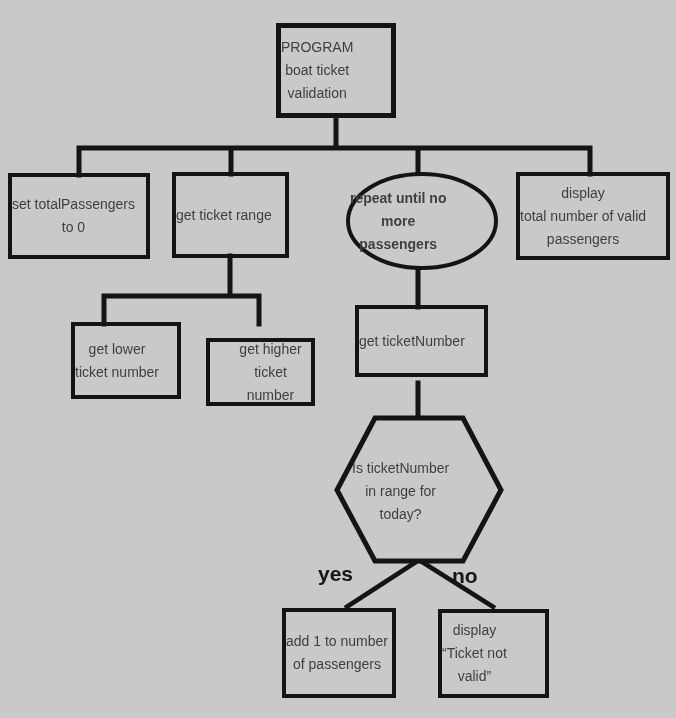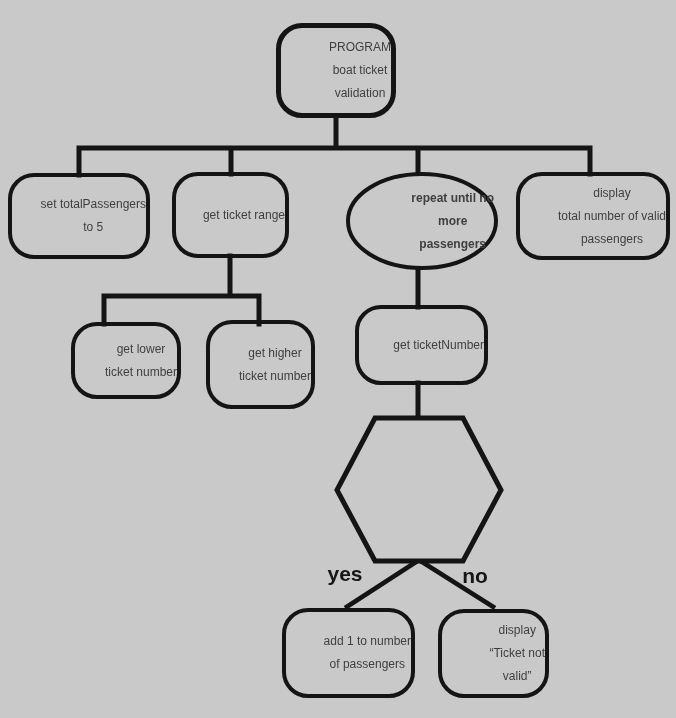--- a/index.html
+++ b/index.html
@@ -12,35 +12,34 @@
     position:relative;
     width:676px;height:718px;
     background:var(--bg);
     font-family:"Liberation Sans","DejaVu Sans",sans-serif;
     overflow:hidden;
   }
   svg.wires{position:absolute;left:0;top:0;width:676px;height:718px;}
   .node{
     position:absolute;
     box-sizing:border-box;
-    display:flex;align-items:center;justify-content:flex-end;
+    display:flex;align-items:center;justify-content:flex-start;
     text-align:center;
     color:var(--text);
-    font-size:12px;line-height:23px;border-radius:26px;
+    font-size:14px;line-height:23px;
   }
   .node .label{white-space:pre-line;display:block;}
   .rect{border:4px solid var(--line);}
   .rect.thick{border-width:5px;}
   .overlay{border:none;}
   .edge-label{
     position:absolute;
     font-weight:bold;
     font-size:21px;
     color:#161616;
-    text-align:center;
   }
 </style>
 </head>
 <body>
 
 <div class="canvas">
 
   <svg class="wires" viewBox="0 0 676 718" xmlns="http://www.w3.org/2000/svg">
 
     <path d="M336 116 L336 148 M79 148 L590 148 M79 148 L79 175 M231 148 L231 174 M418 148 L418 176 M590 148 L590 174" fill="none" stroke="#141414" stroke-width="5" stroke-linecap="square"></path>
@@ -57,21 +56,21 @@
   </svg>
 
   <div class="node rect thick" style="left:276px;top:23px;width:120px;height:95px;">
     <span class="label">PROGRAM
 boat ticket
 validation</span>
   </div>
 
   <div class="node rect" style="left:8px;top:173px;width:142px;height:86px;">
     <span class="label">set totalPassengers
-to 5</span>
+to 0</span>
   </div>
 
   <div class="node rect" style="left:172px;top:172px;width:117px;height:86px;">
     <span class="label">get ticket range</span>
   </div>
 
   <div class="node overlay" style="left:350px;top:179px;width:144px;height:84px;font-weight:bold;">
     <span class="label">repeat until no
 more
 passengers</span>
@@ -81,31 +80,36 @@
     <span class="label">display
 total number of valid
 passengers</span>
   </div>
 
   <div class="node rect" style="left:51px;top:322px;width:110px;height:77px;margin-left:20px;">
     <span class="label">get lower
 ticket number</span>
   </div>
 
-  <div class="node rect" style="left:206px;top:320px;width:109px;height:89px;padding-left:20px;">
+  <div class="node rect" style="left:206px;top:338px;width:109px;height:68px;padding-left:20px;">
     <span class="label">get higher
 ticket number</span>
   </div>
 
-  <div class="node rect" style="left:355px;top:305px;width:133px;height:80px;">
+  <div class="node rect" style="left:355px;top:305px;width:133px;height:72px;">
     <span class="label">get ticketNumber</span>
   </div>
 
+  <div class="node overlay" style="left:352px;top:454px;width:134px;height:74px;">
+    <span class="label">Is ticketNumber
+in range for
+today?</span>
+  </div>
 
-  <div class="node rect" style="left:282px;top:608px;width:133px;height:90px;">
+  <div class="node rect" style="left:282px;top:608px;width:114px;height:90px;">
     <span class="label">add 1 to number
 of passengers</span>
   </div>
 
   <div class="node rect" style="left:438px;top:609px;width:111px;height:89px;">
     <span class="label">display
 “Ticket not
 valid”</span>
   </div>
 

